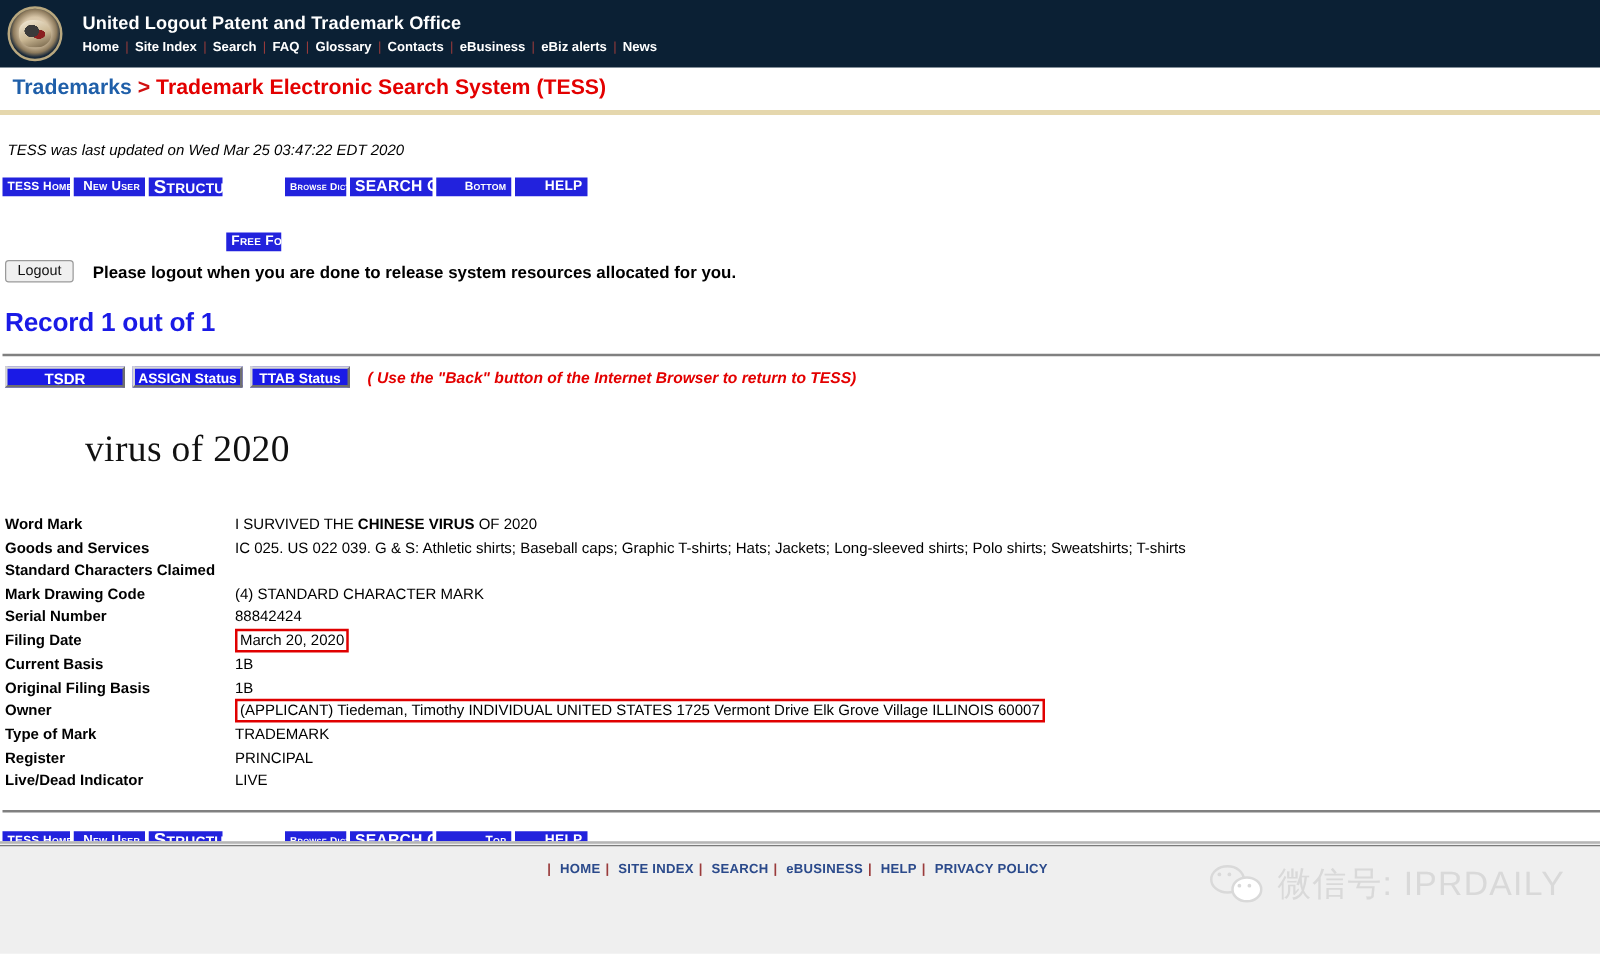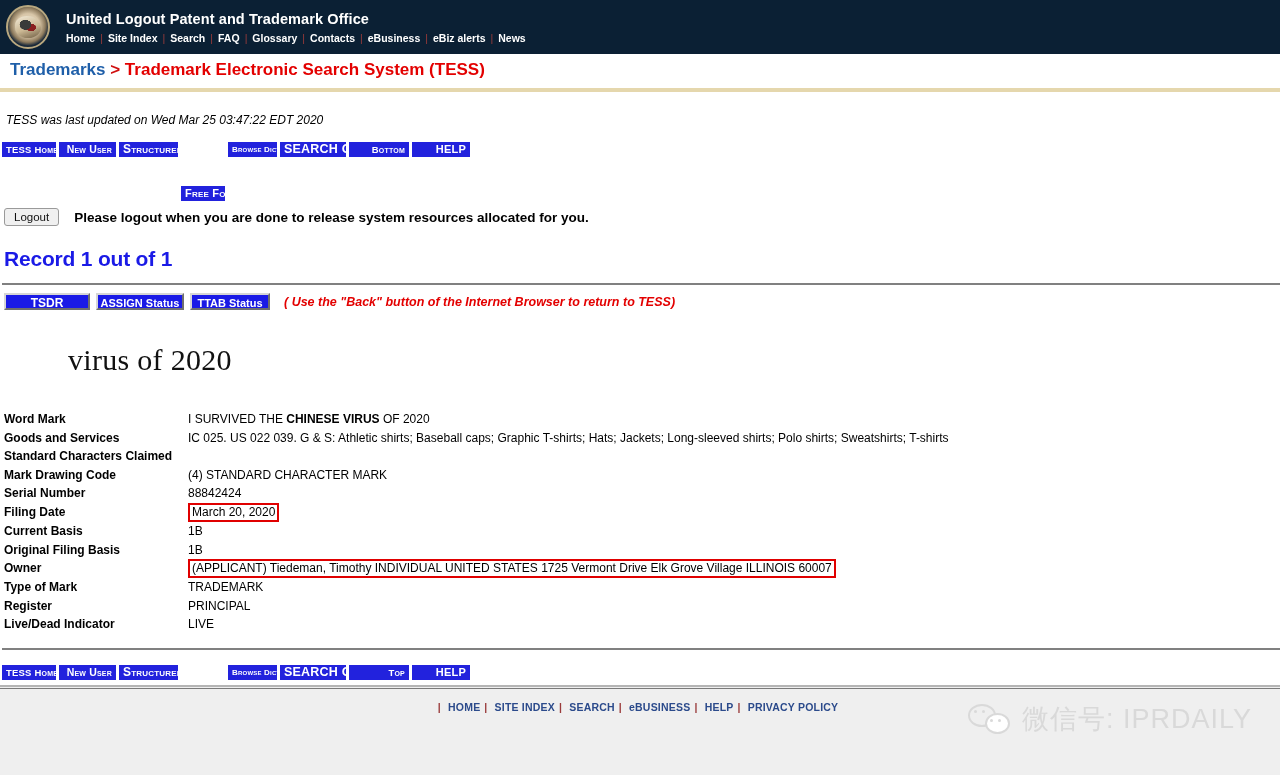--- a/index.html
+++ b/index.html
@@ -127,21 +127,21 @@
     white-space: nowrap;
     box-sizing: border-box;
     padding: 0 4px;
     font-variant: small-caps;
     font-size: 11px;
     cursor: pointer;
     display: inline-block;
   }
   .imgbtn.w-tesshome { width: 54px; font-size: 9.5px; }
   .imgbtn.w-newuser  { width: 57px; font-size: 10.5px; }
-  .imgbtn.w-struct   { width: 59px; font-size: 12px; }
+  .imgbtn.w-struct   { width: 59px; font-size: 15px; }
   .imgbtn.w-freeform { width: 44px; font-size: 11px; margin-top: 44px; }
   .imgbtn.w-browse   { width: 49px; font-size: 8px; }
   .imgbtn.w-searchog { width: 66px; font-size: 12.5px; font-variant: normal; }
   .imgbtn.w-bottom   { width: 60px; font-size: 9.5px; }
   .imgbtn.w-top      { width: 60px; font-size: 9.5px; }
   .imgbtn.w-help     { width: 58px; font-size: 11px; font-variant: normal; }
 
   .logout-row {
     margin: 7px 0 0 2px;
     display: flex;
@@ -192,21 +192,21 @@
     font-size: 11px;
     text-align: center;
     height: 17px;
     line-height: 17px;
     border: 2px solid;
     border-color: #d6d6d6 #6f6f6f #6f6f6f #d6d6d6;
     box-sizing: border-box;
     cursor: pointer;
     white-space: nowrap;
   }
-  .statusbtn.tsdr  { width: 86px; font-size: 12px; }
+  .statusbtn.tsdr  { width: 96px; font-size: 12px; }
   .statusbtn.assign{ width: 88px; }
   .statusbtn.ttab  { width: 80px; }
   .back-note {
     color: #e30000;
     font-style: italic;
     font-weight: bold;
     font-size: 12.5px;
     margin-left: 8px;
   }
 
@@ -255,21 +255,21 @@
     border: 0;
     border-top: 2px solid #808080;
     margin: 14px 0 0 0;
     width: 1280px;
   }
 
   
   .footer-wrap {
     position: absolute;
     left: 0;
-    bottom: 4px;
+    bottom: 16px;
     width: 1280px;
     height: 90px;
     background: #efefef;
     border-top: 2px solid #b5b5b5;
     box-sizing: border-box;
   }
   .footer-wrap::before {
     content: "";
     position: absolute;
     top: 1px; left: 0; right: 0;

